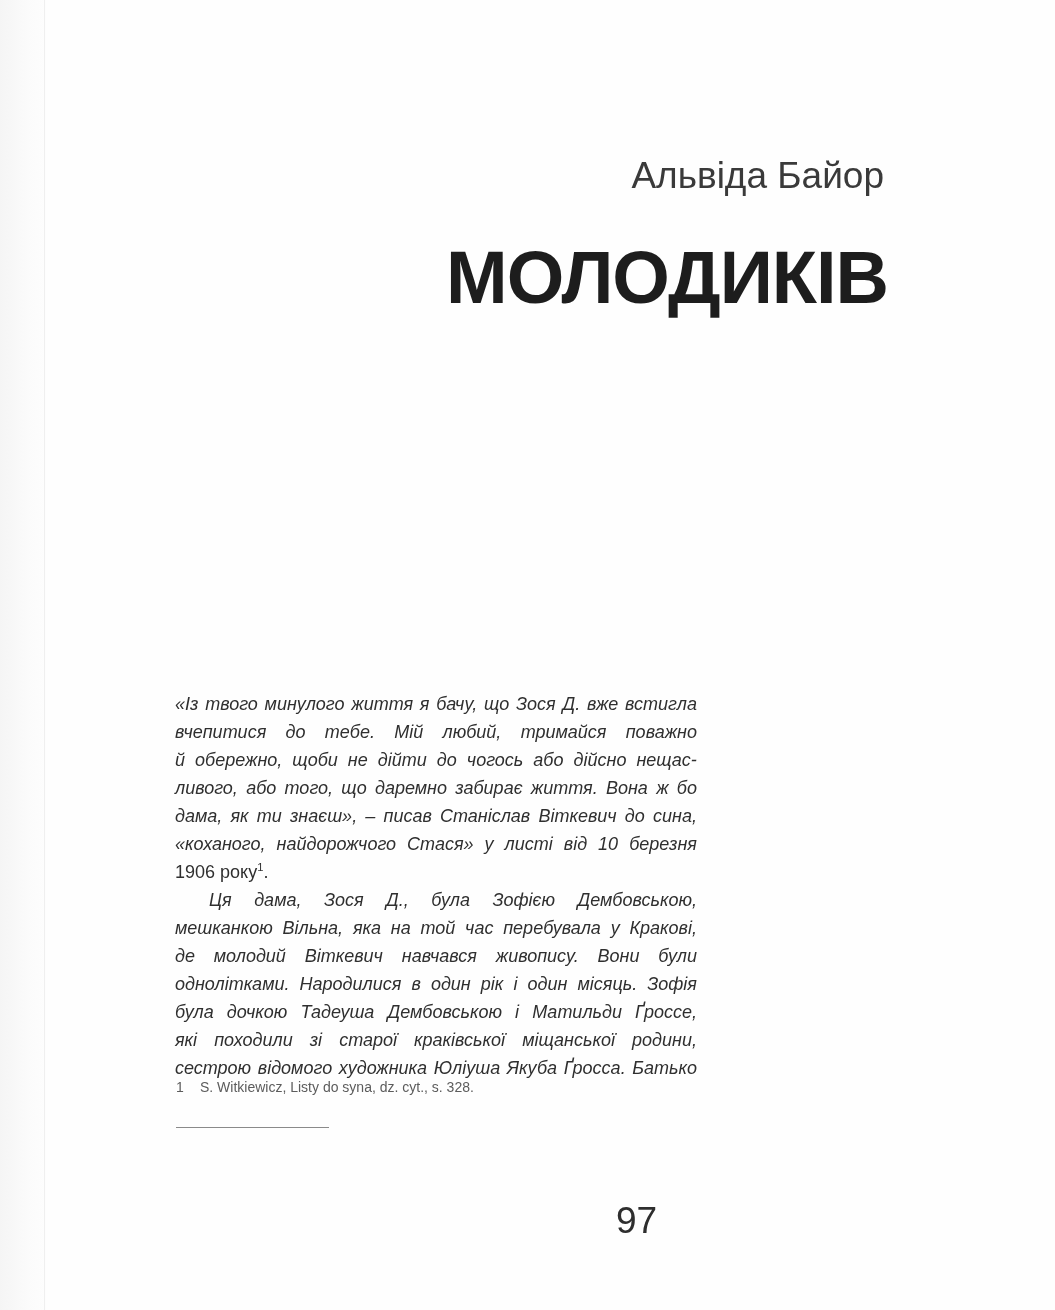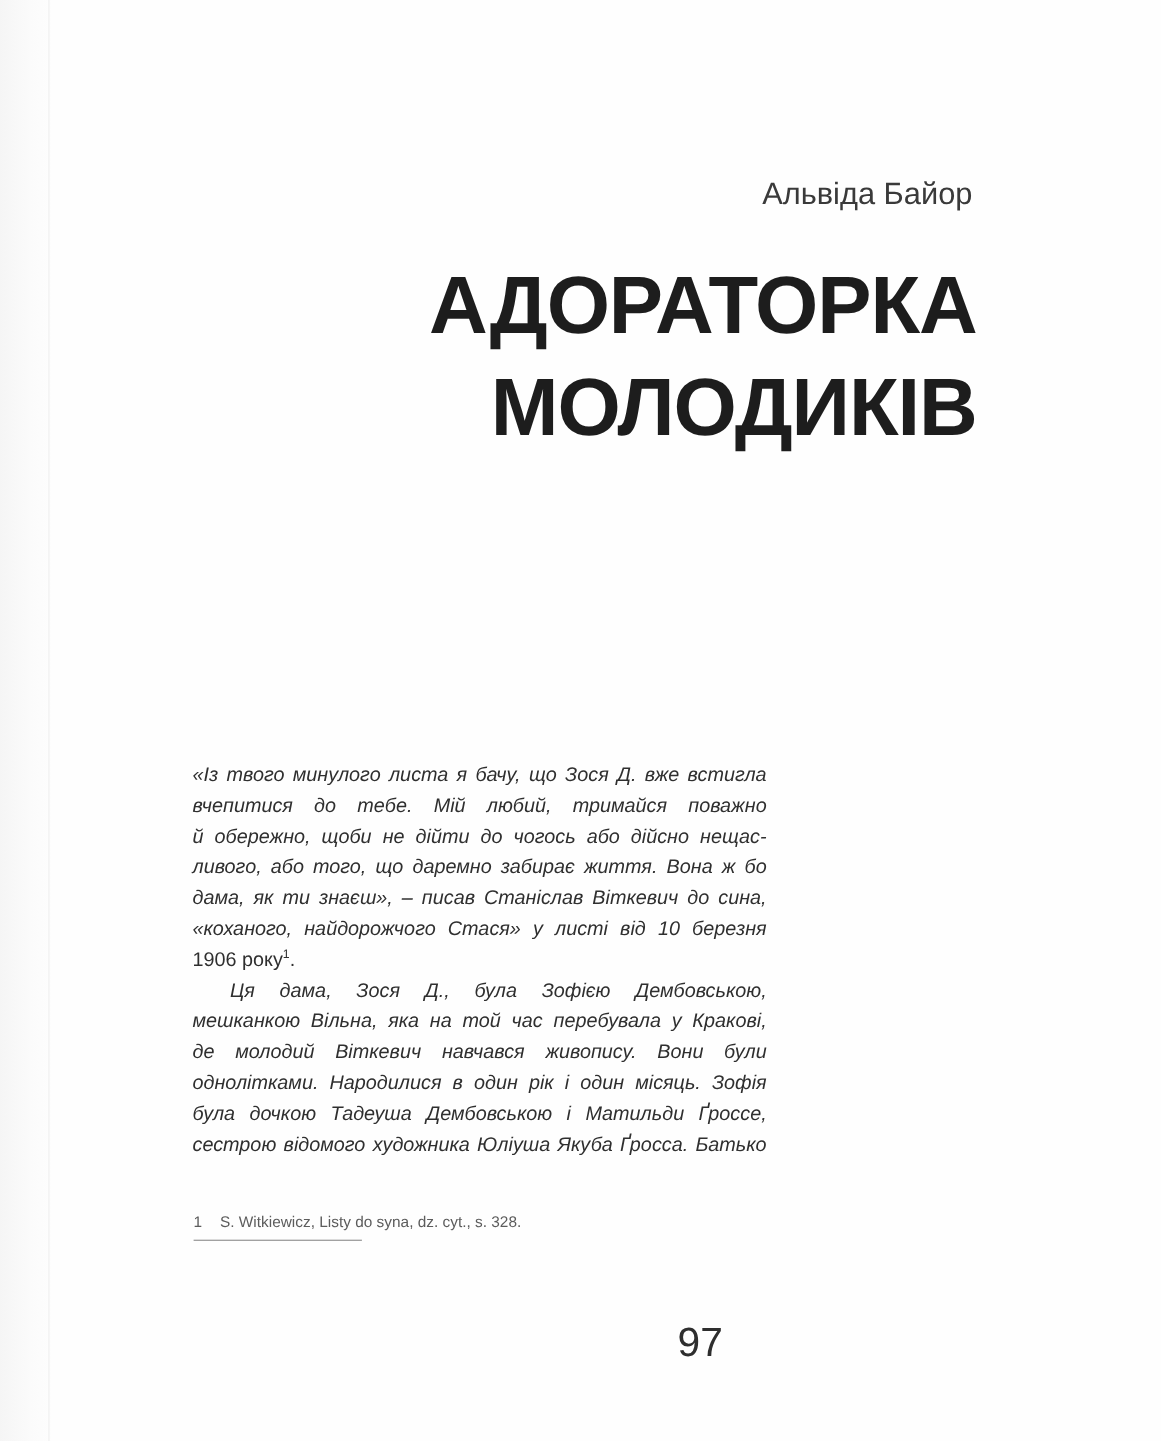--- a/index.html
+++ b/index.html
@@ -18,21 +18,21 @@
     position: absolute; left: 0; top: 0; bottom: 0; width: 46px;
     background: linear-gradient(to right, #f5f5f5 0%, #fbfbfb 60%, #fdfdfd 100%);
   }
   .scan-line {
     position: absolute; left: 44px; top: 0; bottom: 0; width: 1px;
     background: #efefef;
   }
   .author {
     position: absolute;
     top: 158px; right: 171px;
-    font-size: 28px; line-height: 36px;
+    font-size: 37px; line-height: 36px;
     color: #3a3a3a;
     text-align: right;
     white-space: nowrap;
   }
   .title {
     position: absolute;
     top: 232px; right: 167px;
     text-align: right;
     font-weight: 700;
     font-size: 74px;
@@ -60,21 +60,21 @@
   .line span { flex: 0 0 auto; }
   sup { font-size: 0.62em; line-height: 0; }
   .footnote-rule {
     position: absolute;
     left: 176px; top: 1127px;
     width: 153px; height: 1px;
     background: #8a8a8a;
   }
   .footnote {
     position: absolute;
-    left: 176px; top: 1100px;
+    left: 176px; top: 1077px;
     font-size: 14px; line-height: 20px;
     color: #5c5c5c;
     white-space: nowrap;
   }
   .footnote .marker { display: inline-block; width: 24px; }
   .page-number {
     position: absolute;
     left: 616px; top: 1200px;
     font-size: 37px; line-height: 42px;
     color: #2e2e2e;
@@ -83,30 +83,29 @@
 </head>
 <body>
 
 <div class="page">
   <div class="scan-edge"></div>
   <div class="scan-line"></div>
 
   <div class="author">Альвіда Байор</div>
 
   <div class="title">
-    <div>АДОРАТОРКА</div>
     <div>МОЛОДИКІВ</div>
   </div>
 
   <div class="body-text" id="body-text">
       <div class="line just">
         <span>«Із</span>
         <span>твого</span>
         <span>минулого</span>
-        <span>листа</span>
+        <span>життя</span>
         <span>я</span>
         <span>бачу,</span>
         <span>що</span>
         <span>Зося</span>
         <span>Д.</span>
         <span>вже</span>
         <span>встигла</span>
       </div>
       <div class="line just">
         <span>вчепитися</span>
@@ -207,20 +206,29 @@
       <div class="line just">
         <span>була</span>
         <span>дочкою</span>
         <span>Тадеуша</span>
         <span>Дембовською</span>
         <span>і</span>
         <span>Матильди</span>
         <span>Ґроссе,</span>
       </div>
       <div class="line just">
+        <span>які</span>
+        <span>походили</span>
+        <span>зі</span>
+        <span>старої</span>
+        <span>краківської</span>
+        <span>міщанської</span>
+        <span>родини,</span>
+      </div>
+      <div class="line just">
         <span>сестрою</span>
         <span>відомого</span>
         <span>художника</span>
         <span>Юліуша</span>
         <span>Якуба</span>
         <span>Ґросса.</span>
         <span>Батько</span>
       </div>
     </div>
 

